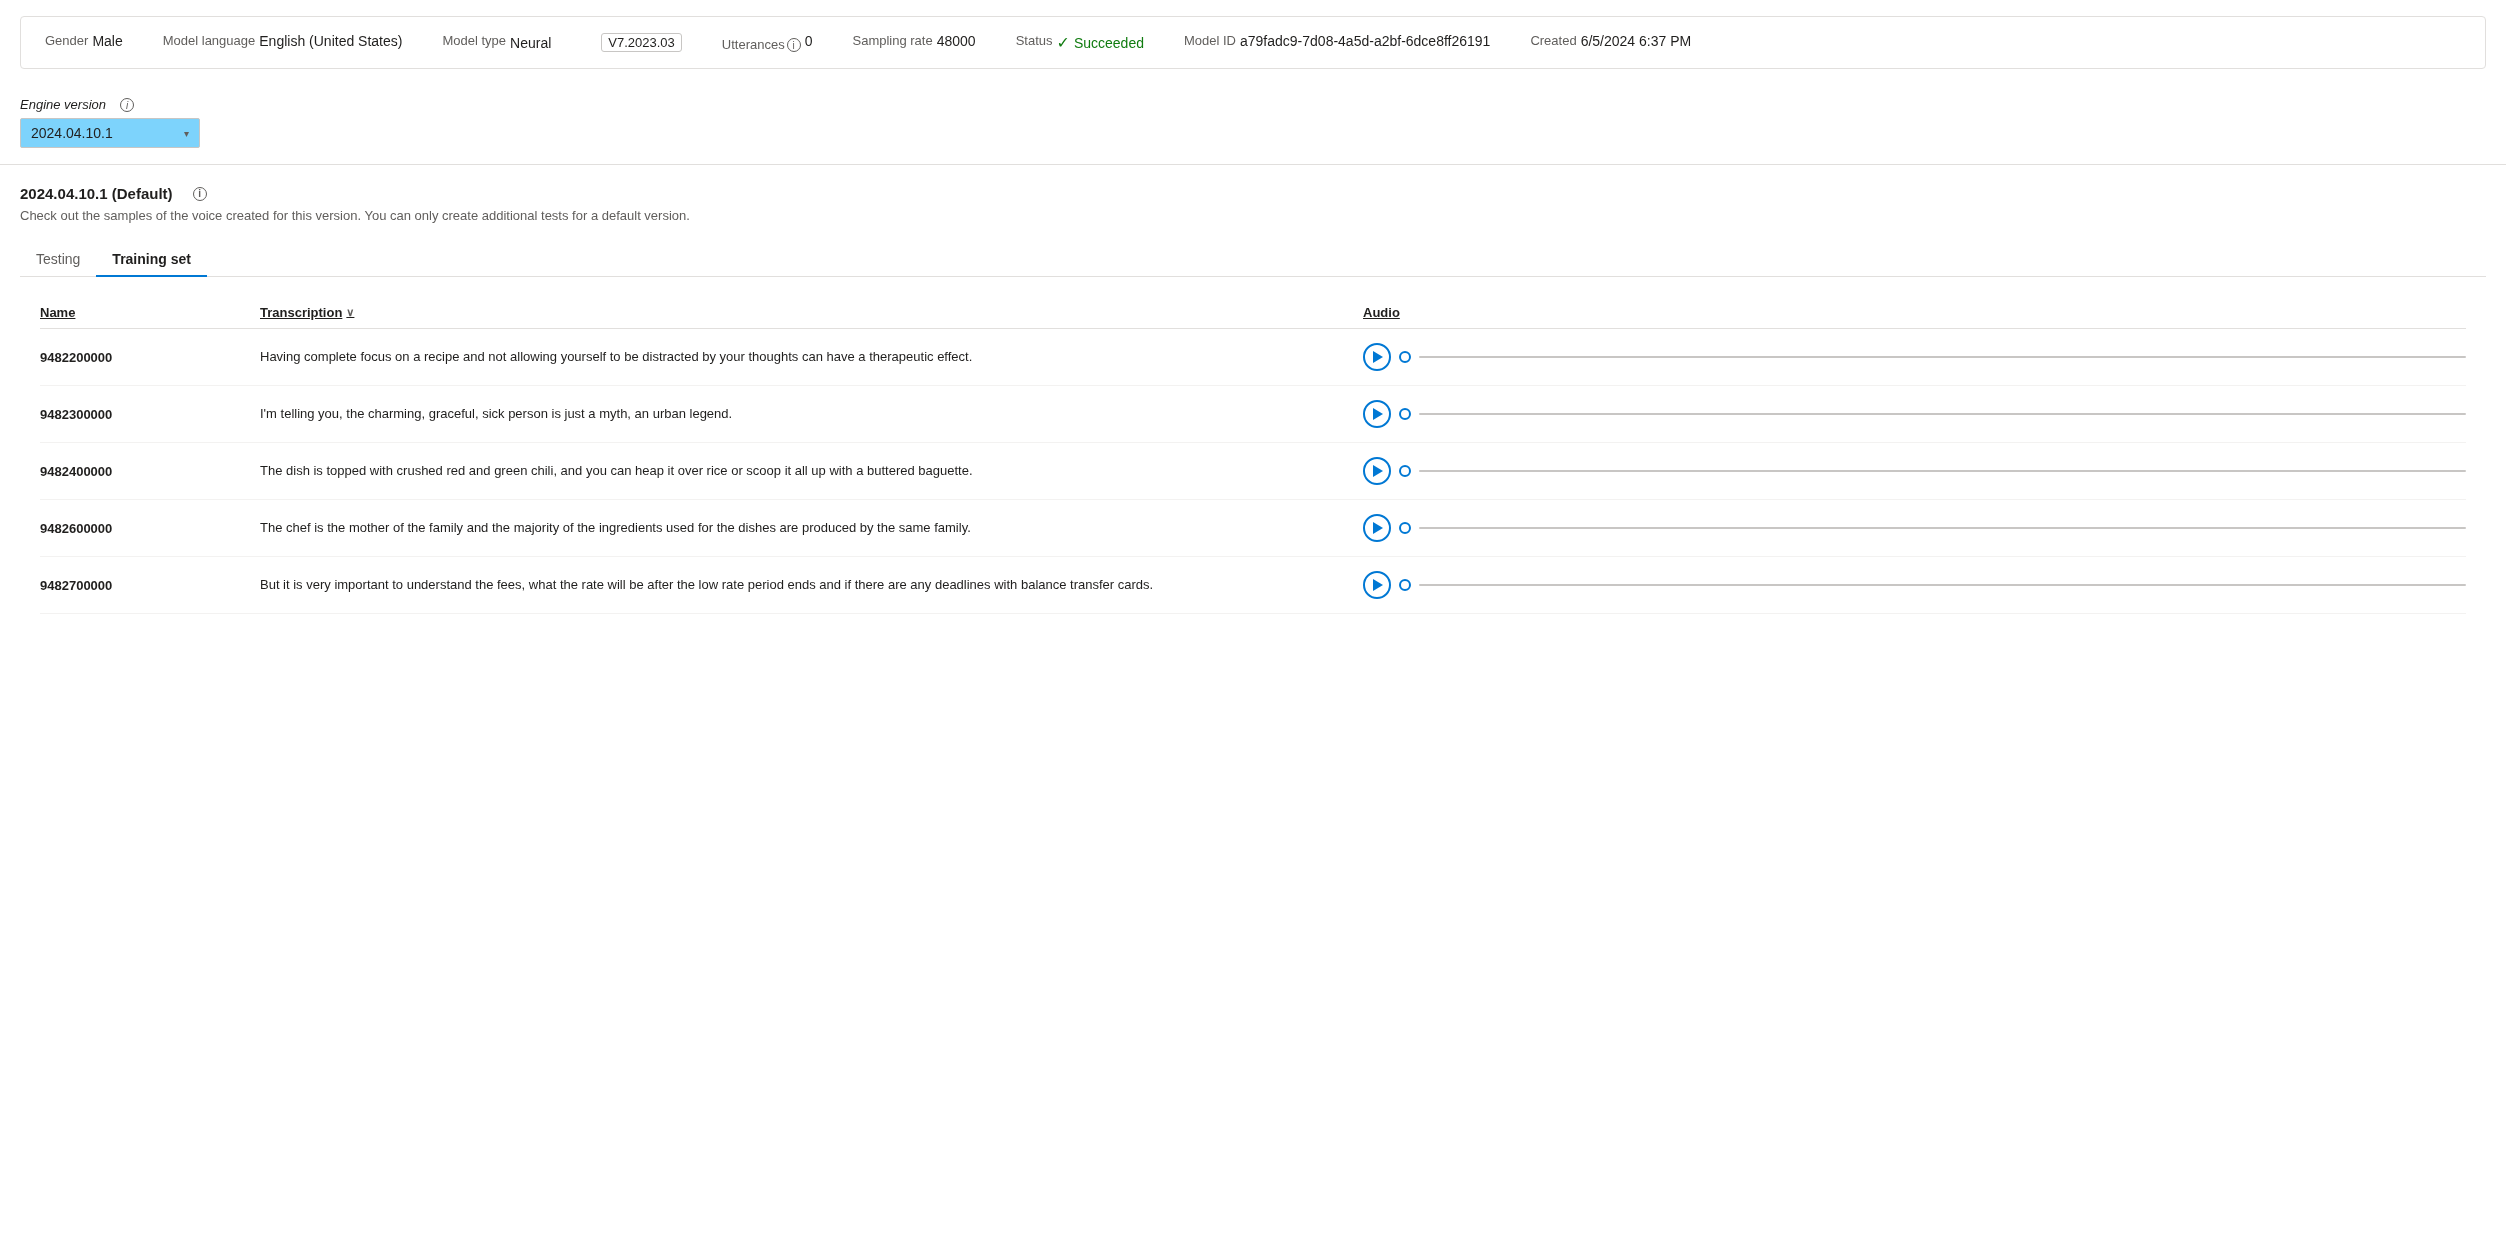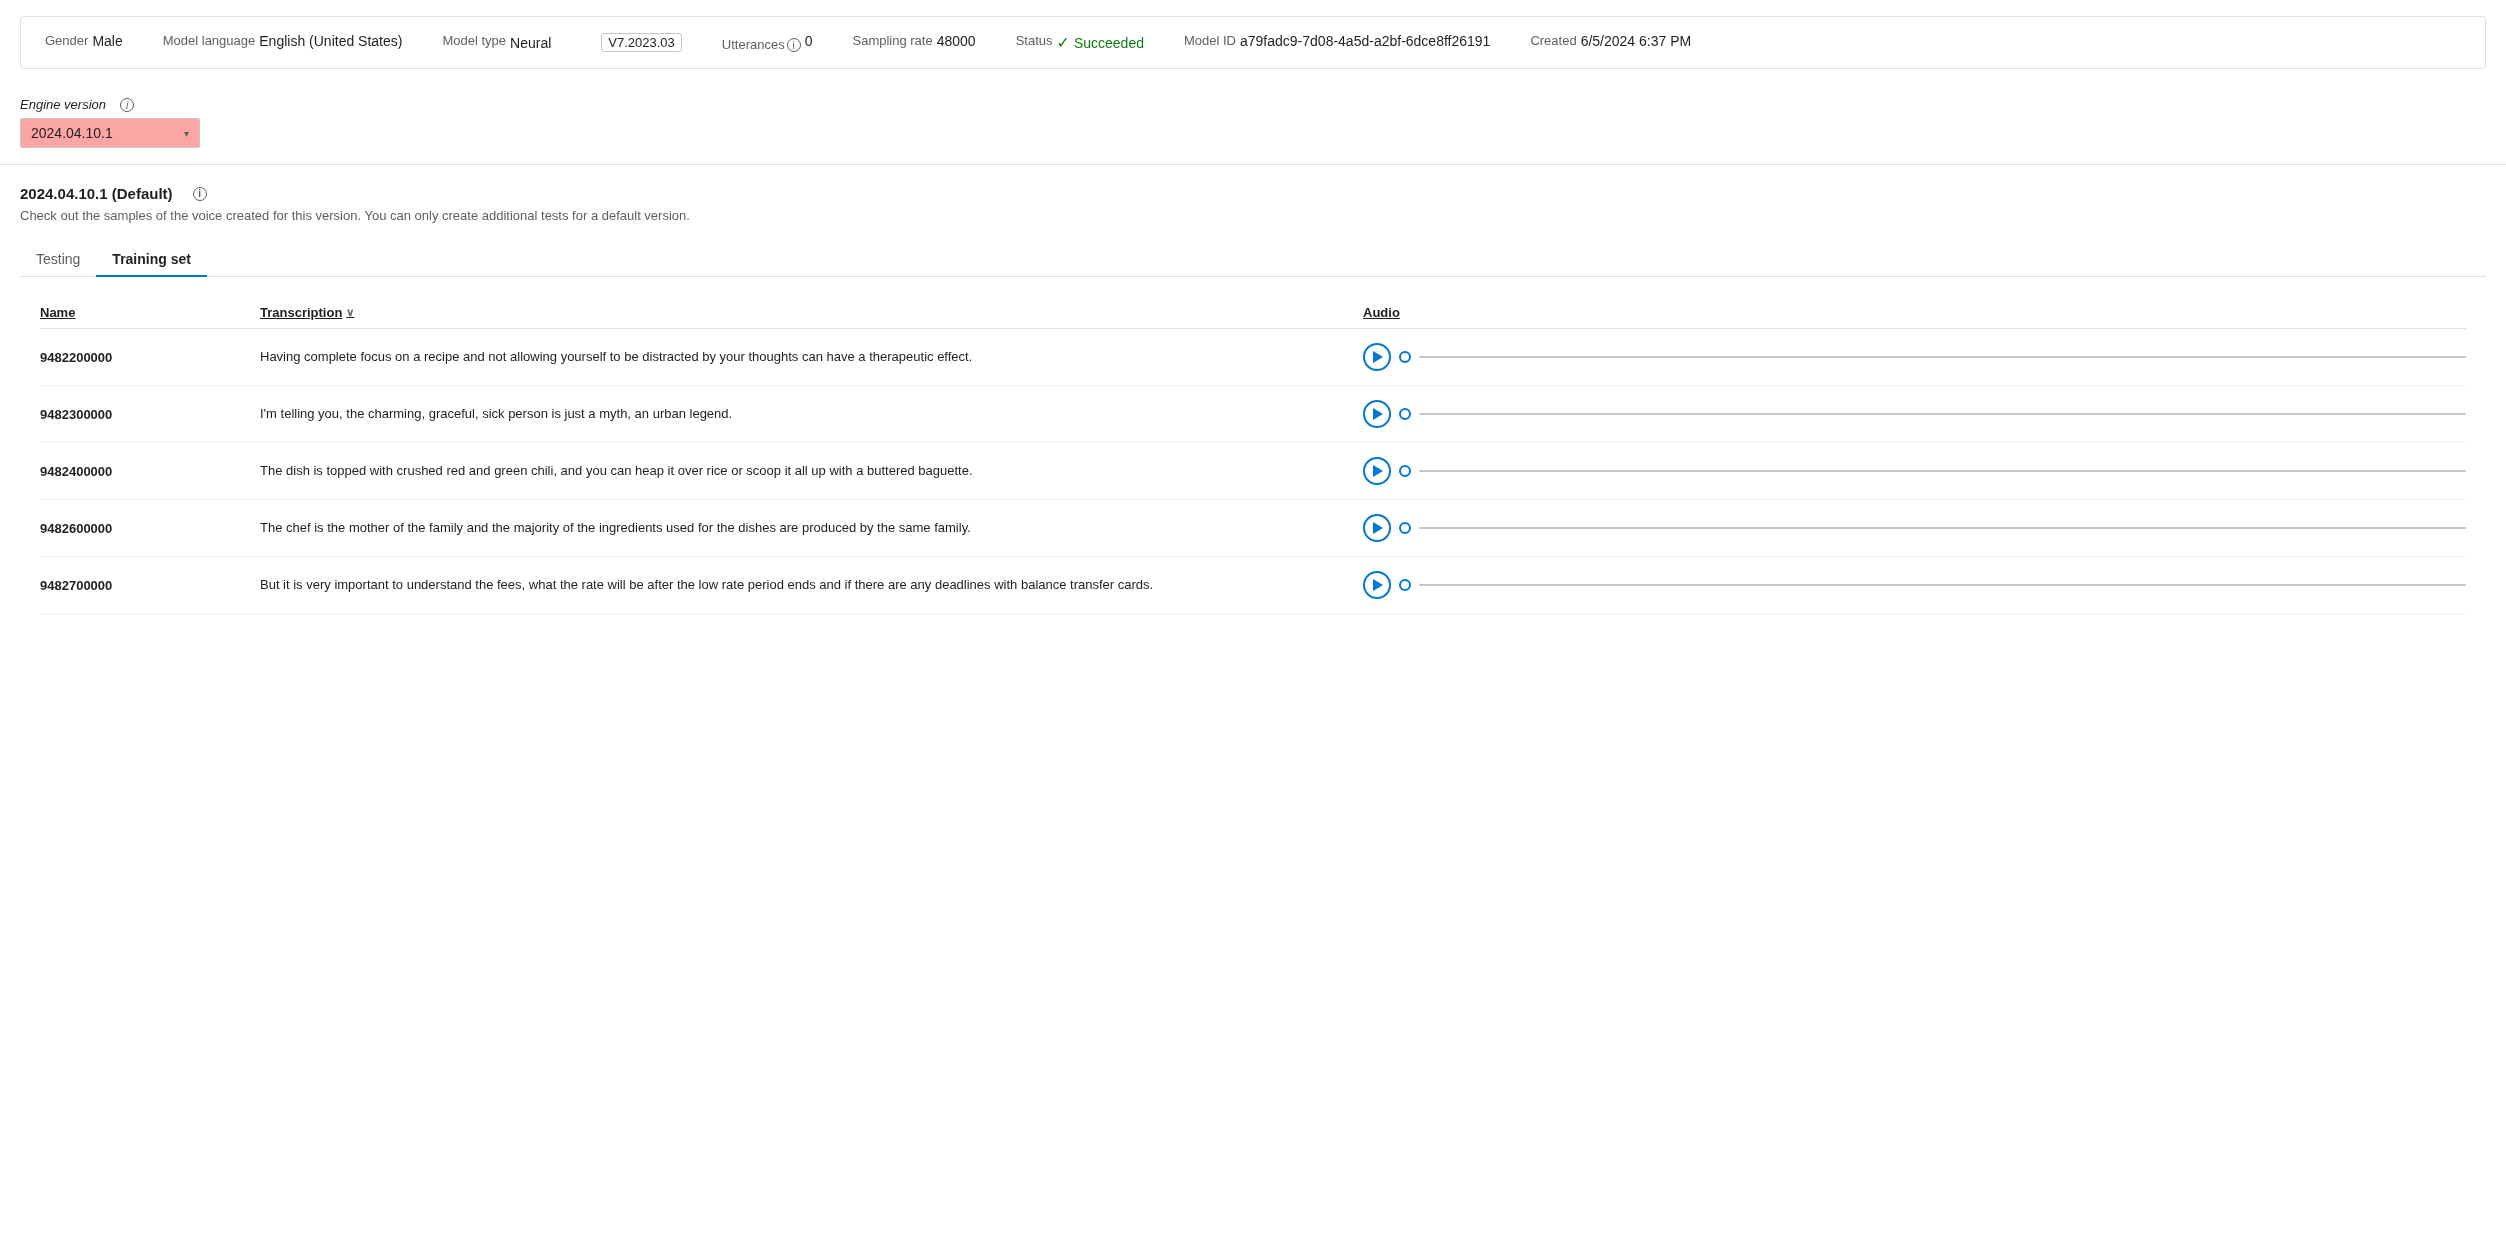--- a/index.html
+++ b/index.html
@@ -88,21 +88,21 @@
     }
 
     .engine-select {
       display: flex;
       align-items: center;
       border: 1px solid #c8c6c4;
       border-radius: 2px;
       padding: 6px 10px;
       width: 180px;
       cursor: pointer;
-      background: #fca5a5;
+      background: #7dd3fc;
       justify-content: space-between;
     }
 
     .engine-select-text {
       font-size: 14px;
     }
 
     .chevron-icon {
       font-size: 10px;
       color: #605e5c;

